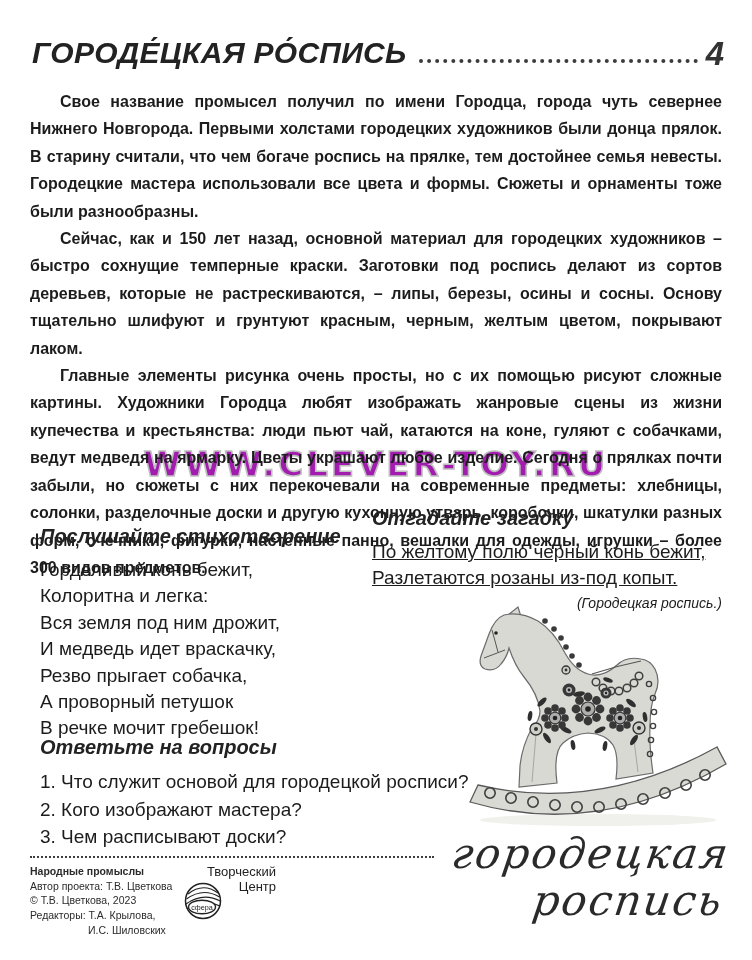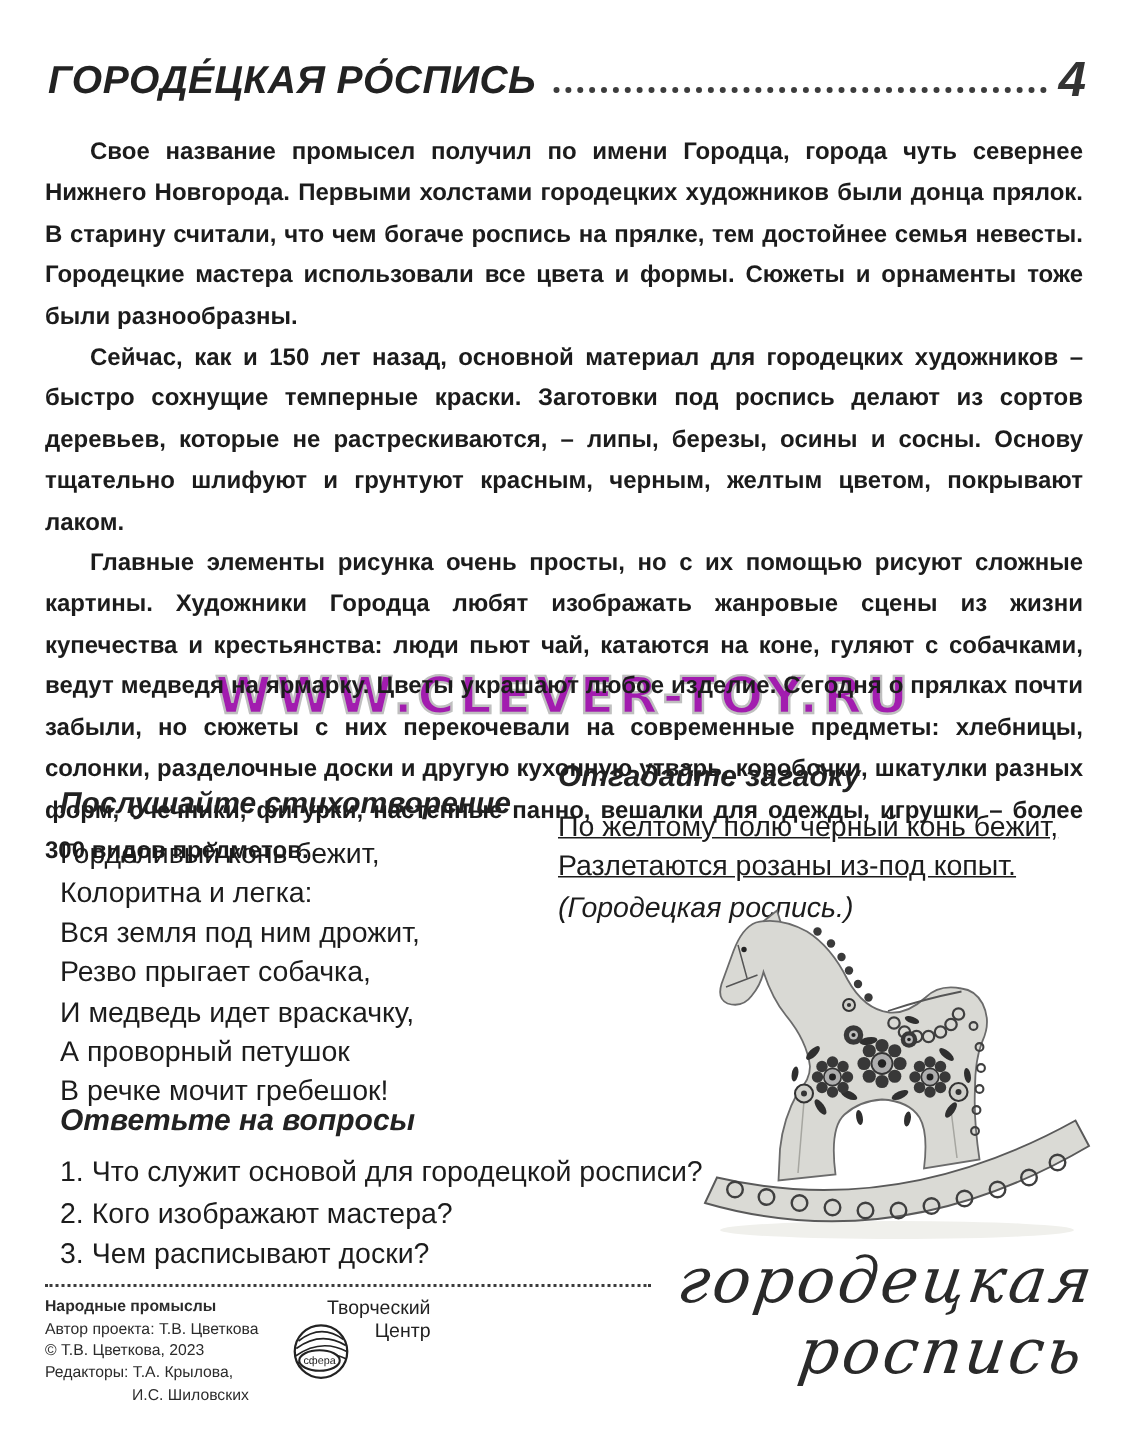--- a/index.html
+++ b/index.html
@@ -4,21 +4,21 @@
 <style>
   html,body { margin:0; padding:0; background:#ffffff; }
   .page {
     position:relative; width:752px; height:960px; background:#ffffff;
     font-family:"Liberation Sans","DejaVu Sans",sans-serif; color:#1c1c1c;
     overflow:hidden;
   }
 
   
   .title-row { position:absolute; top:36px; left:32px; right:28px; display:flex; align-items:flex-end; z-index:2; }
-  .doc-title { font-size:26px; font-weight:bold; font-style:italic; letter-spacing:0.3px; white-space:nowrap; color:#222; }
+  .doc-title { font-size:30px; font-weight:bold; font-style:italic; letter-spacing:0.3px; white-space:nowrap; color:#222; }
   .leader { flex:1; border-bottom:4px dotted #3c3c3c; margin:0 8px 7px 12px; height:0; }
   .page-num { font-size:33px; font-weight:bold; font-style:italic; color:#333; line-height:1; }
 
   
   .article { position:absolute; top:88px; left:30px; width:692px; z-index:2; }
   .article p { margin:0; text-align:justify; text-indent:30px; font-size:16px; line-height:27.4px;font-weight:bold; }
 
   
   .watermark {
     position:absolute; top:444px; left:0; width:100%; text-align:center; z-index:1;
@@ -27,38 +27,38 @@
     white-space:nowrap;
   }
 
   .section-heading { font-size:20px; font-weight:bold; font-style:italic; margin:0 0 9px 0; color:#222; }
 
   .poem { position:absolute; top:525px; left:40px; width:332px; z-index:2; }
   .poem-line { font-size:19px; line-height:26.4px; }
 
   .riddle { position:absolute; top:507px; left:372px; width:350px; z-index:2; }
   .riddle-line { font-size:19px; line-height:26.4px;text-decoration:underline; }
-  .riddle-answer { font-size:19px; font-style:italic; margin-top:3px; }
+  .riddle-answer { font-size:14px; font-style:italic; text-align:right; margin-top:3px; }
 
   .questions { position:absolute; top:736px; left:40px; width:478px; z-index:2; }
   .question { font-size:19px; line-height:27.6px; }
 
   .horse { position:absolute; top:606px; left:448px; z-index:2; }
 
   .caption {
     position:absolute; top:830px; right:26px; z-index:2;
     text-align:right; font-family:"DejaVu Serif","Liberation Serif",serif; font-style:italic;
     font-size:42px; line-height:47px; color:#2a2a2a; letter-spacing:2px; transform:skewX(-8deg);
   }
 
   
   .footer {
     position:absolute; top:856px; left:30px; width:404px; z-index:2;
     border-top:2.5px dotted #3c3c3c; padding-top:6px;
-    display:flex; font-size:10.5px; line-height:1.4; color:#2b2b2b;gap:11px;
+    display:flex; font-size:10.5px; line-height:1.4; color:#2b2b2b;
   }
   .footer-col1 { width:154px; }
   .footer-col2 { width:158px; }
   .f-bold { font-weight:bold; }
   .f-indent { padding-left:58px; }
   .footer-logo { position:relative; width:92px; height:80px; }
   .logo-text { position:absolute; top:1px; right:0; text-align:right; font-size:13px; line-height:1.12; color:#222; }
   .logo-sphere { position:absolute; left:-2px; top:15px; }
 </style>
 </head>
@@ -78,22 +78,22 @@
     <p>Свое название промысел получил по имени Городца, города чуть севернее Нижнего Новгорода. Первыми холстами городецких художников были донца прялок. В старину считали, что чем богаче роспись на прялке, тем достойнее семья невесты. Городецкие мастера использовали все цвета и формы. Сюжеты и орнаменты тоже были разнообразны.</p>
     <p>Сейчас, как и 150 лет назад, основной материал для городецких художников – быстро сохнущие темперные краски. Заготовки под роспись делают из сортов деревьев, которые не растрескиваются, – липы, березы, осины и сосны. Основу тщательно шлифуют и грунтуют красным, черным, желтым цветом, покрывают лаком.</p>
     <p>Главные элементы рисунка очень просты, но с их помощью рисуют сложные картины. Художники Городца любят изображать жанровые сцены из жизни купечества и крестьянства: люди пьют чай, катаются на коне, гуляют с собачками, ведут медведя на ярмарку. Цветы украшают любое изделие. Сегодня о прялках почти забыли, но сюжеты с них перекочевали на современные предметы: хлебницы, солонки, разделочные доски и другую кухонную утварь, коробочки, шкатулки разных форм, очечники, фигурки, настенные панно, вешалки для одежды, игрушки – более 300 видов предметов.</p>
   </div>
 
   <div class="poem">
     <div class="section-heading">Послушайте стихотворение</div>
     <div class="poem-line">Горделивый конь бежит,</div>
     <div class="poem-line">Колоритна и легка:</div>
     <div class="poem-line">Вся земля под ним дрожит,</div>
+    <div class="poem-line">И медведь идет враскачку,</div>
     <div class="poem-line">Резво прыгает собачка,</div>
-    <div class="poem-line">И медведь идет враскачку,</div>
     <div class="poem-line">А проворный петушок</div>
     <div class="poem-line">В речке мочит гребешок!</div>
   </div>
 
   <div class="riddle">
     <div class="section-heading">Отгадайте загадку</div>
     <div class="riddle-line">По желтому полю черный конь бежит,</div>
     <div class="riddle-line">Разлетаются розаны из-под копыт.</div>
     <div class="riddle-answer">(Городецкая роспись.)</div>
   </div>

